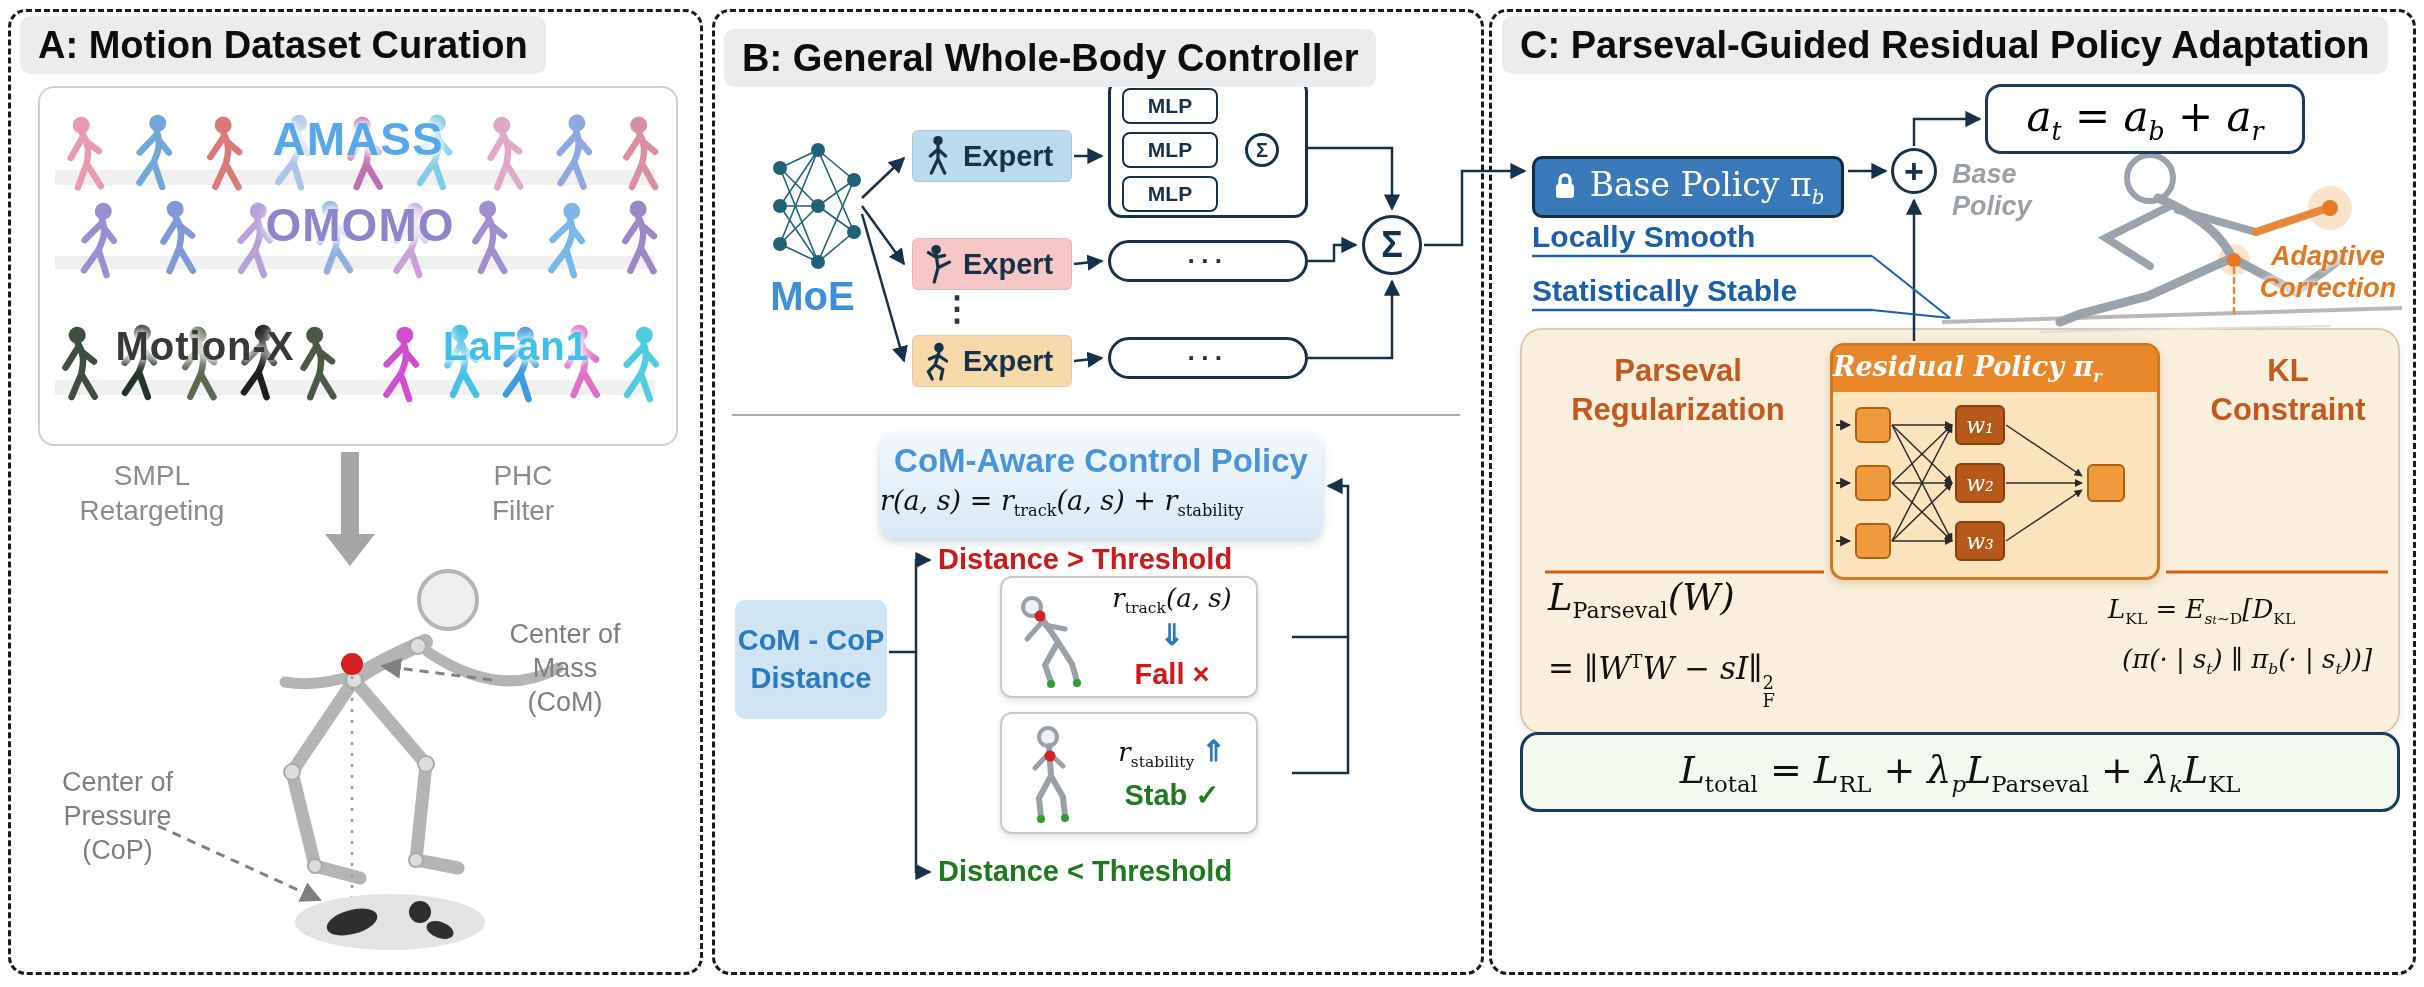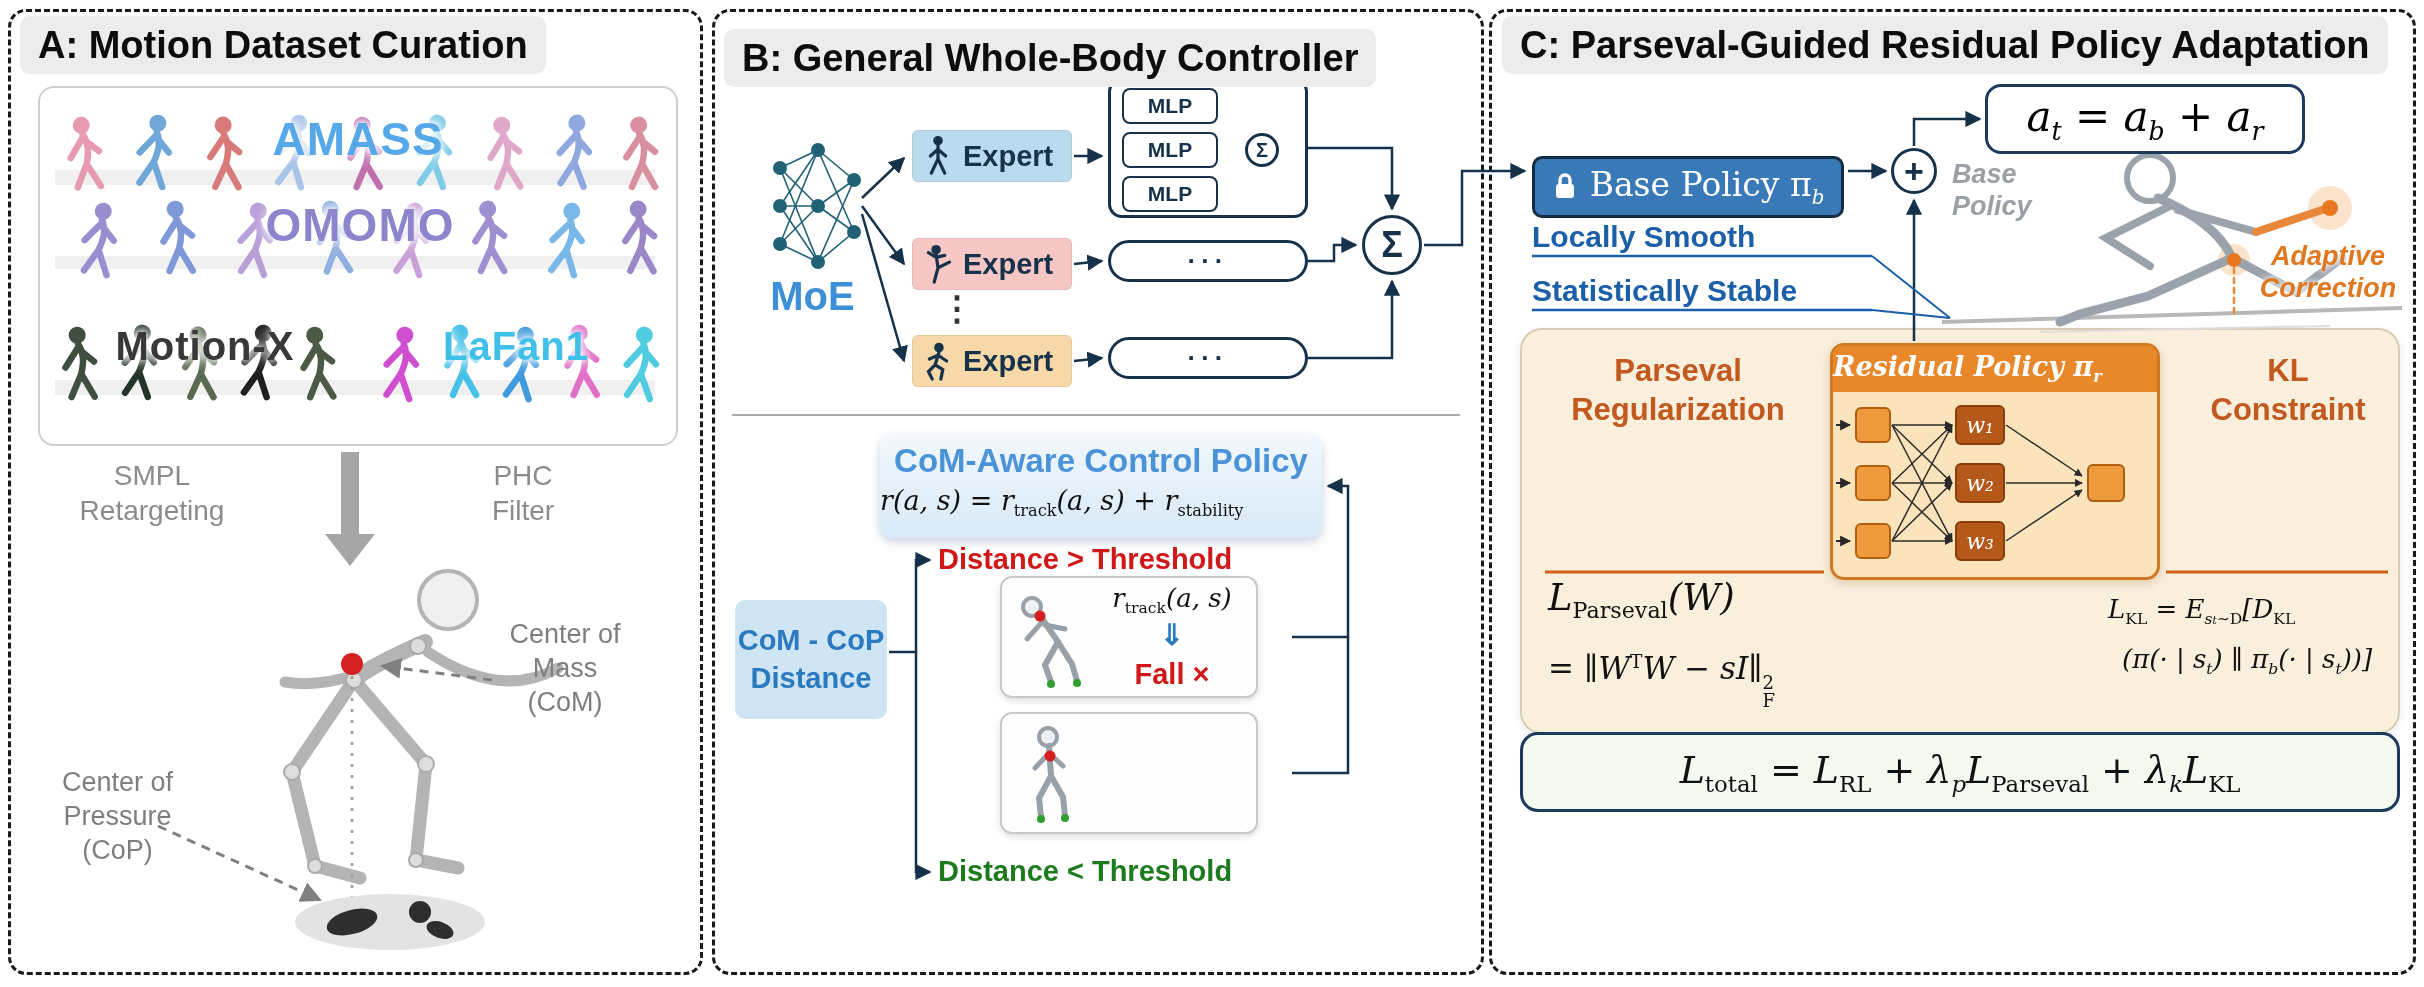--- a/index.html
+++ b/index.html
@@ -376,20 +376,26 @@
   <div class="fg fsbox" style="left:1000px;top:712px;">
     <svg width="80" height="105" viewBox="0 0 80 105">
       <circle cx="36" cy="16" r="9" fill="#eef1f4" stroke="#98a0a8" stroke-width="4"></circle>
       <path d="M37,25 L39,55" stroke="#98a0a8" stroke-width="6" fill="none" stroke-linecap="round"></path>
       <path d="M37,32 L23,47 M37,32 L51,45" stroke="#98a0a8" stroke-width="5" fill="none" stroke-linecap="round"></path>
       <path d="M39,55 L27,77 L29,96 M39,55 L51,76 L53,95" stroke="#98a0a8" stroke-width="6" fill="none" stroke-linecap="round"></path>
       <circle cx="38" cy="35" r="5.5" fill="#d42020"></circle>
         <circle cx="29" cy="98" r="4" fill="#2f9e2f"></circle>
         <circle cx="53" cy="97" r="4" fill="#2f9e2f"></circle>
     </svg>
+    <div class="fscol">
+      <div class="fseq">
+        <span class="m">r</span><sub class="rm">stability</sub> <span class="uar">⇑</span>
+      </div>
+      <div class="fsgood">Stab ✓</div>
+    </div>
   </div>
 
   <div class="fg basepolicy" style="left:1532px;top:140px;margin-top:16px;">
     <svg width="26" height="32" viewBox="0 0 26 32">
       <path d="M8,13 V9 a5,5 0 0 1 10,0 V13" fill="none" stroke="#fff" stroke-width="3.4"></path>
       <rect x="4" y="13" width="18" height="14" rx="3" fill="#fff"></rect>
     </svg>
     <span><span>Base Policy π</span><sub class="it">b</sub></span>
   </div>
 

